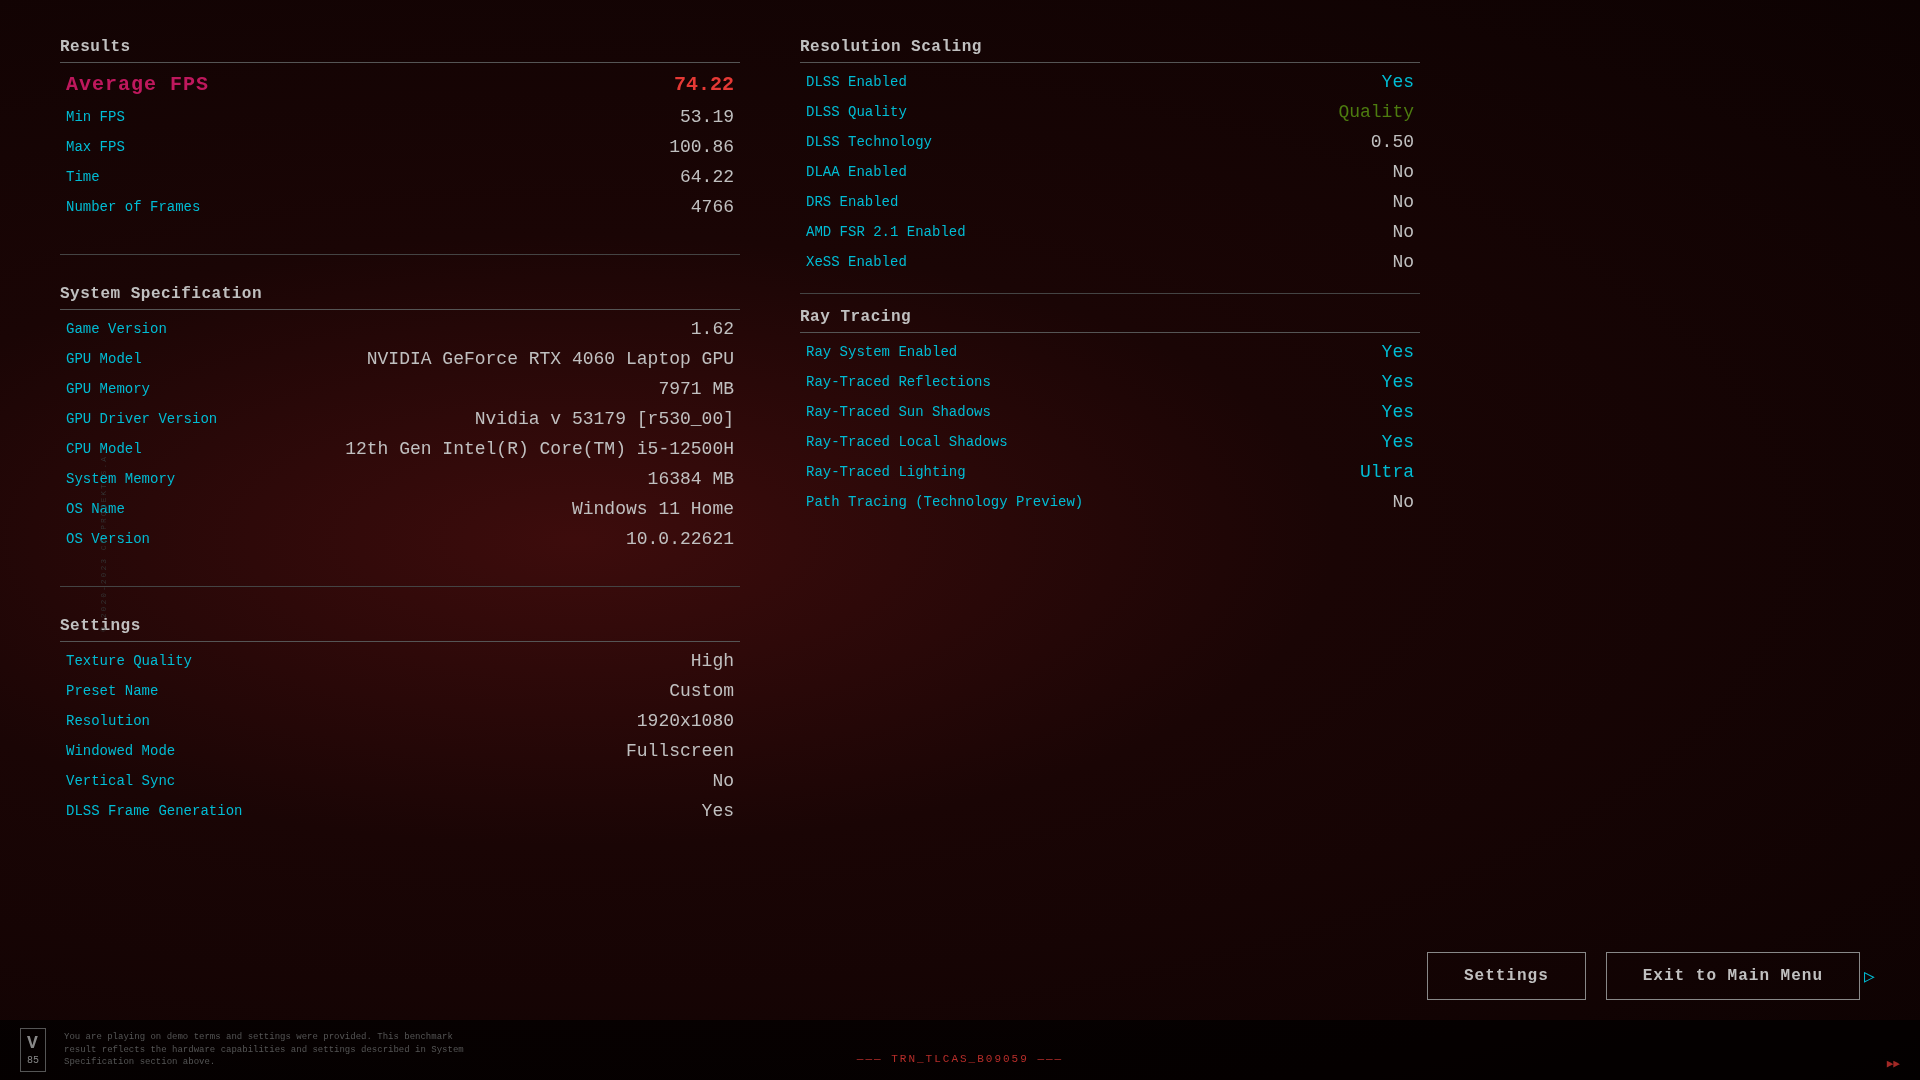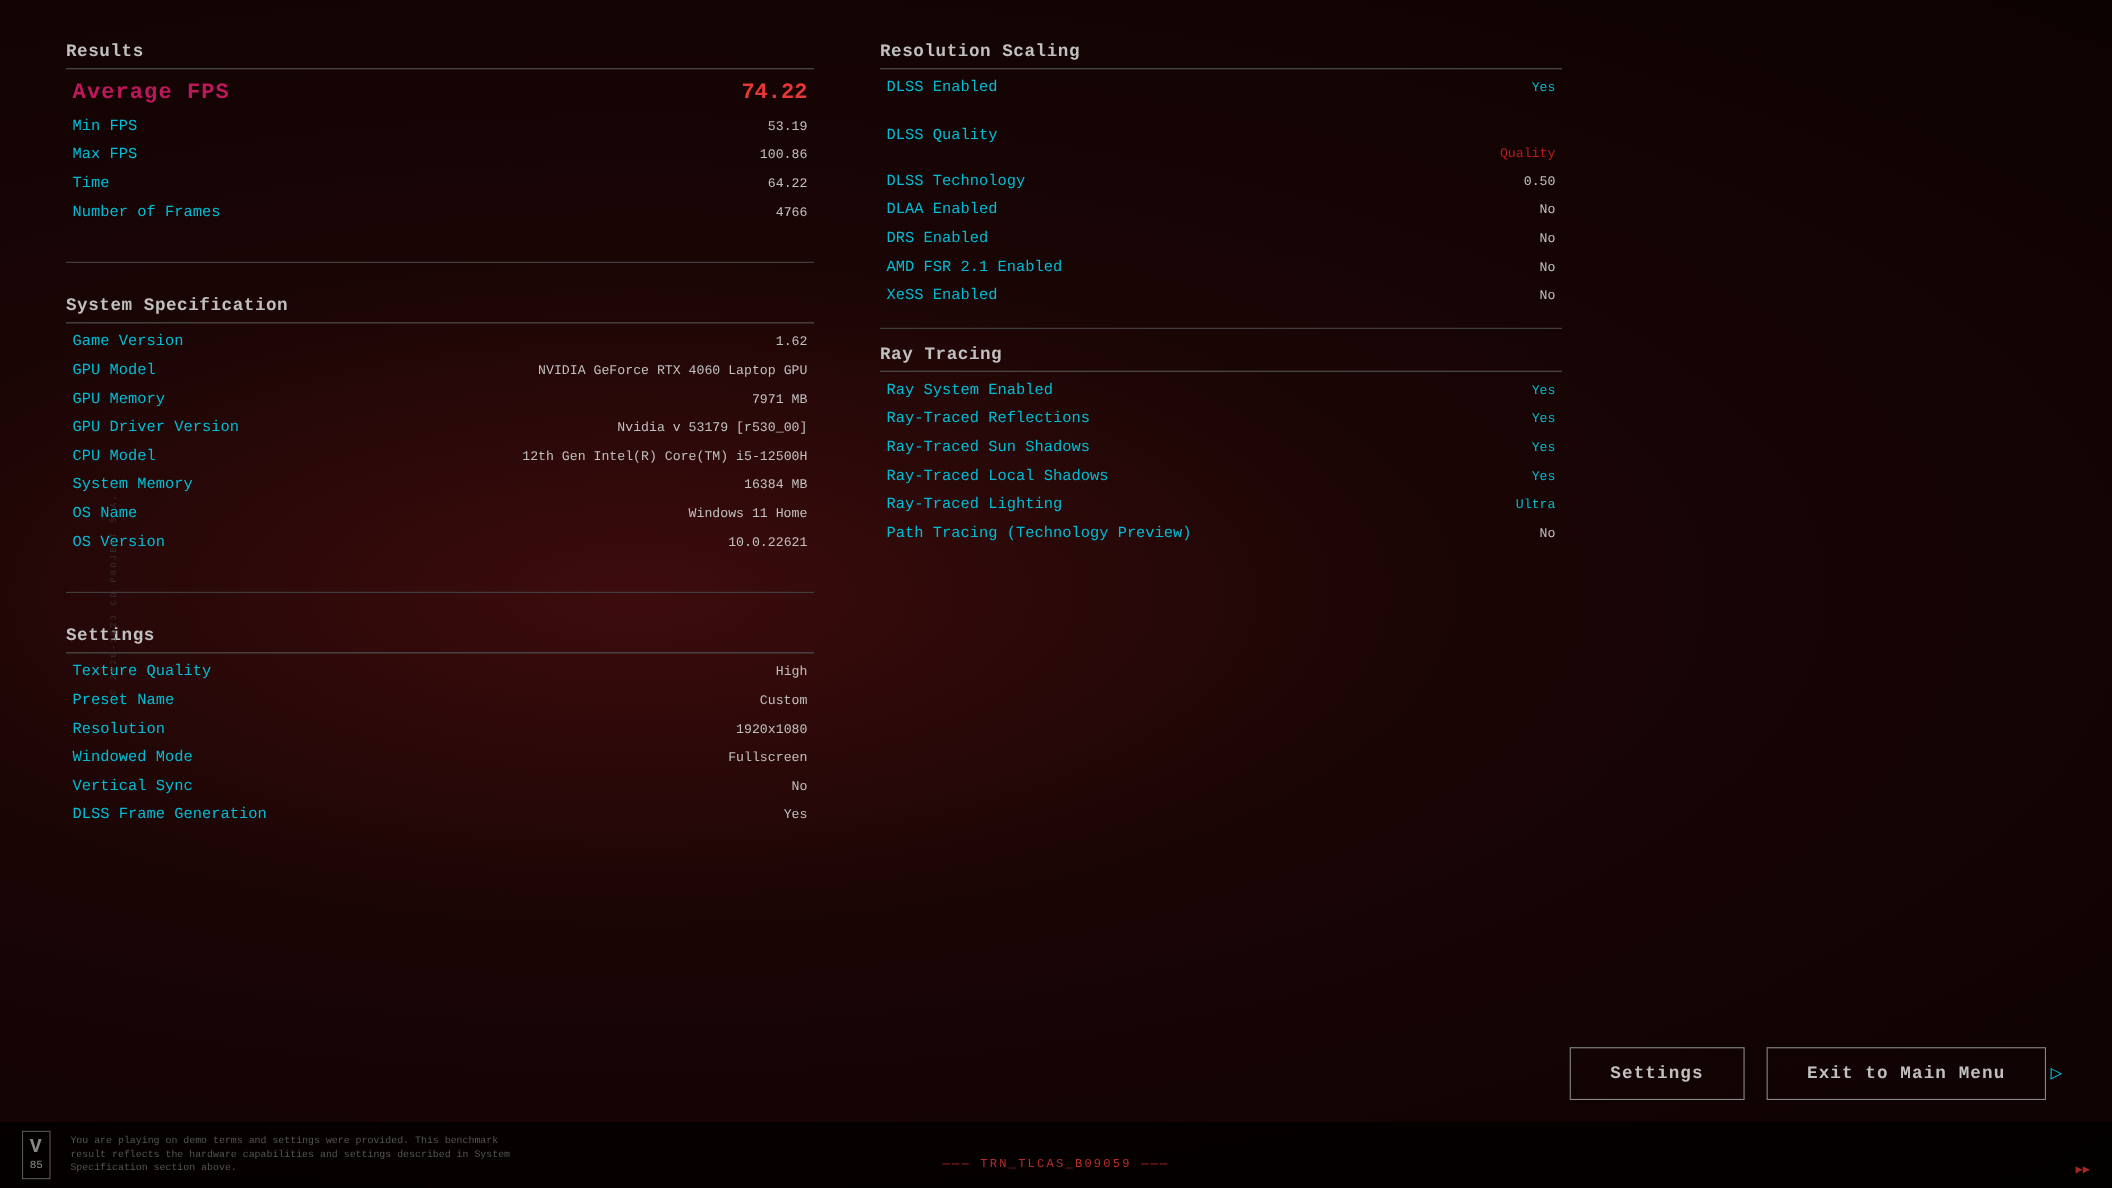--- a/index.html
+++ b/index.html
@@ -59,31 +59,30 @@
       font-size: 14px;
     }
 
     .row-label {
       color: #00bcd4;
       font-size: 14px;
     }
 
     .row-value {
       color: #c0c0c0;
-      font-size: 12px;
+      font-size: 18px;
       text-align: right;
     }
 
     .row-value.yes {
       color: #00bcd4;
     }
 
     .row-value.quality-val {
-      color: #b91c1c;
-      margin-top: 35px;
+      color: #4d7c0f;
     }
 
     .row-value.ultra-val {
       color: #00bcd4;
     }
 
     .avg-fps-row {
       display: flex;
       justify-content: space-between;
       align-items: center;

